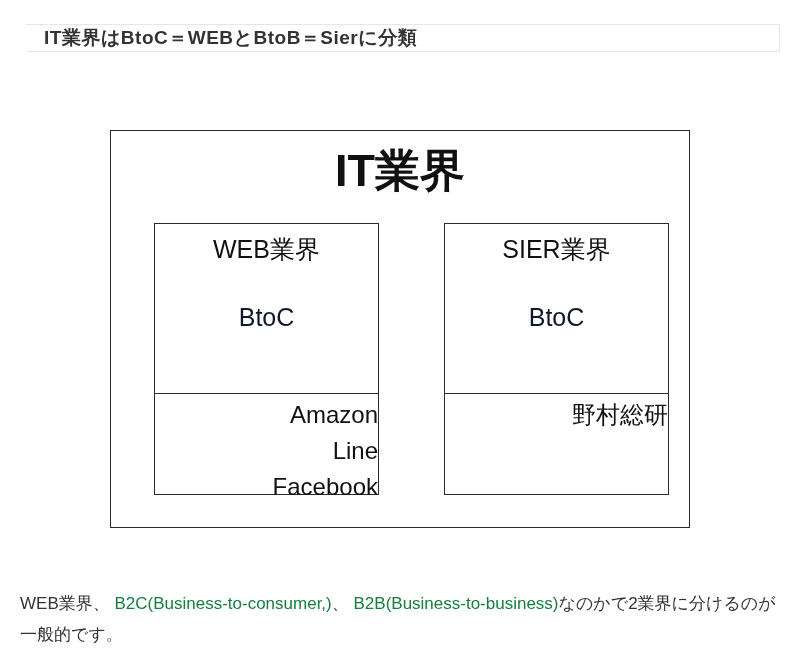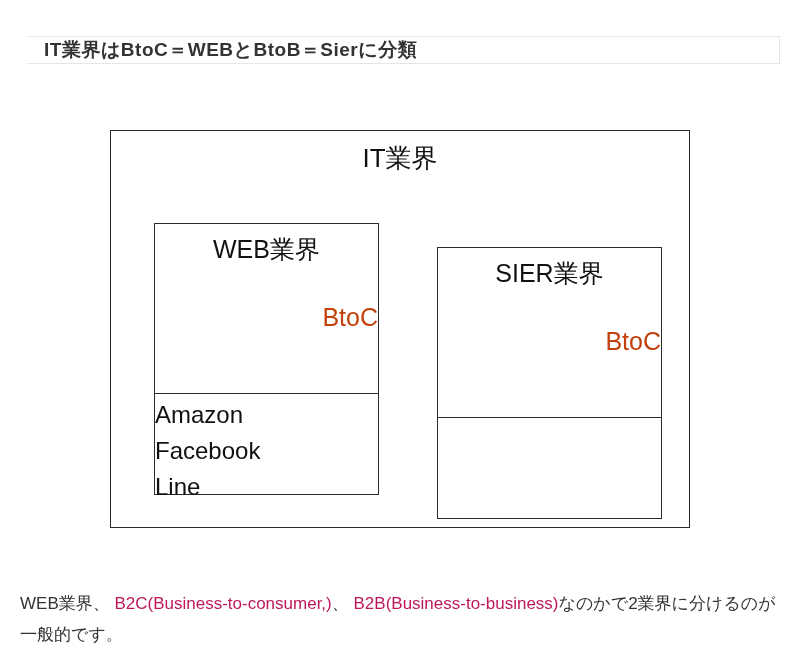--- a/index.html
+++ b/index.html
@@ -10,21 +10,21 @@
     font-family: "Liberation Sans", "DejaVu Sans", sans-serif;
     color: #333333;
   }
 
   
   .post-heading {
     position: absolute;
     top: 12px; left: 20px;
     width: 760px; height: 52px;
     display: flex;
-    align-items: flex-end;
+    align-items: center;
     background: #ffffff;
     border-radius: 8px;
   }
   .heading-accent {
     width: 7px;
     background: #333333;
     flex: 0 0 7px;
   }
   .heading-body {
     flex: 1;
@@ -45,72 +45,71 @@
   .diagram-outer {
     position: absolute;
     top: 130px; left: 110px;
     width: 580px; height: 398px;
     border: 1px solid #2b2b2b;
     background: #ffffff;
   }
   .diagram-title {
     margin-top: 10px;
     text-align: center;
-    font-size: 26px;
-    font-weight: 400;
+    font-size: 45px;
+    font-weight: 700;
     color: #111111;
   }
   .inner-box {
     position: absolute;
     top: 92px;
     width: 225px; height: 272px;
     border: 1px solid #2b2b2b;
     background: #ffffff;
   }
   .inner-box.web  { left: 43px; }
-  .inner-box.sier { left: 326px; margin-top: 24px; }
+  .inner-box.sier { left: 333px; }
   .inner-top {
     height: 161px;
     border-bottom: 1px solid #2b2b2b;
     text-align: center;
   }
   .box-title {
     margin-top: 9px;
     font-size: 25px;
     color: #111111;
   }
   .box-model {
     margin-top: 37px;
     font-size: 25px;
-    color: #c2410c;
-    text-align: right;
+    color: #0f172a;
   }
   .inner-bottom {
     height: 113px;
-    text-align: left;
+    text-align: right;
     padding-top: 3px;
   }
   .company {
     font-size: 24px;
     line-height: 36px;
     color: #111111;
   }
 
   
   .caption {
     position: absolute;
     top: 588px; left: 20px;
     width: 757px;
     font-size: 17px;
     line-height: 31px;
     color: #333333;
     overflow-wrap: anywhere;
   }
   .caption a {
-    color: #be185d;
+    color: #15803d;
     text-decoration: none;
     cursor: pointer;
     margin-top: 43px;
   }
 </style>
 </head>
 <body>
 
 <header class="post-heading">
   <span class="heading-accent"></span>
@@ -122,28 +121,29 @@
 <figure class="diagram-outer">
   <div class="diagram-title">IT業界</div>
 
   <div class="inner-box web">
     <div class="inner-top">
       <div class="box-title">WEB業界</div>
       <div class="box-model">BtoC</div>
     </div>
     <div class="inner-bottom">
       <div class="company">Amazon</div>
+      <div class="company">Line</div>
       <div class="company">Facebook</div>
-      <div class="company">Line</div>
     </div>
   </div>
 
   <div class="inner-box sier">
     <div class="inner-top">
       <div class="box-title">SIER業界</div>
       <div class="box-model">BtoC</div>
     </div>
     <div class="inner-bottom">
+      <div class="company">野村総研</div>
     </div>
   </div>
 </figure>
 
 <p class="caption"><span>WEB業界、 </span><a href="#">B2C(Business-to-consumer,)</a><span>、 </span><a href="#">B2B(Business-to-business)</a><span>なのかで2業界に分けるのが一般的です。</span></p>
 
 </body></html>

